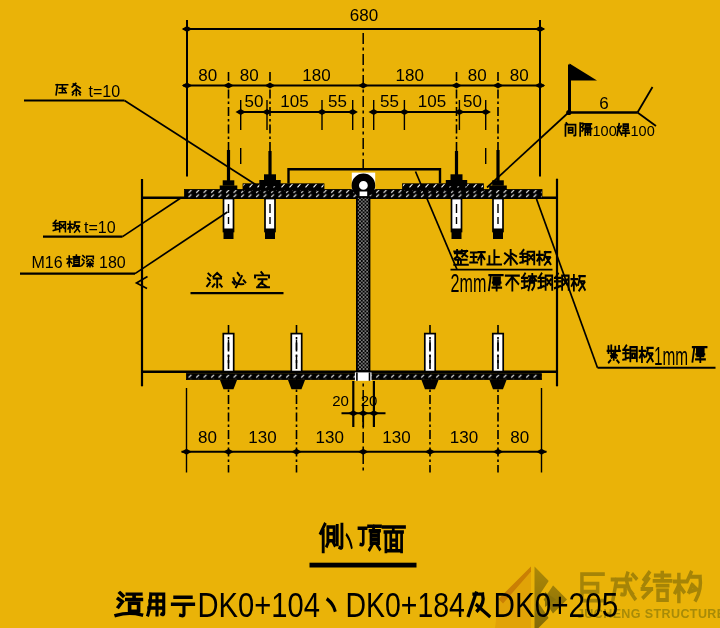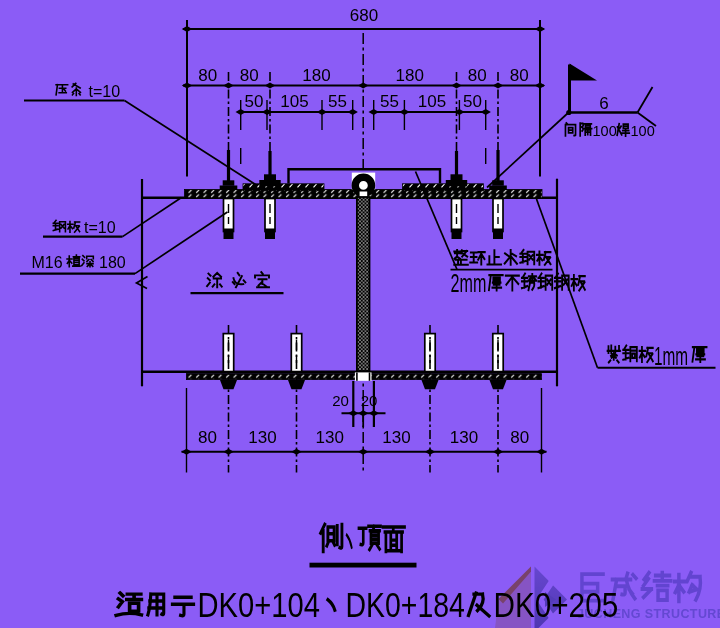--- a/index.html
+++ b/index.html
@@ -1,16 +1,16 @@
 <!DOCTYPE html>
 <html><head>
 <meta charset="utf-8">
 <style>
 html,body{margin:0;padding:0;background:#ffffff;}
-#page{width:720px;height:628px;position:relative;overflow:hidden;background:#8b5cf6;}
+#page{width:720px;height:628px;position:relative;overflow:hidden;background:#eab308;}
 text{font-family:"Liberation Sans",sans-serif;fill:#000;}
 .bt{-webkit-text-stroke:0.55px #000;}
 .wm{fill:#b7c6da;-webkit-text-stroke:0;}
 .cjk{stroke:#000;fill:none;stroke-linecap:square;stroke-linejoin:miter;}
 </style>
 </head>
 <body>
 <div id="page">
 <svg width="720" height="628" viewBox="0 0 720 628" xmlns="http://www.w3.org/2000/svg">
 <defs>

